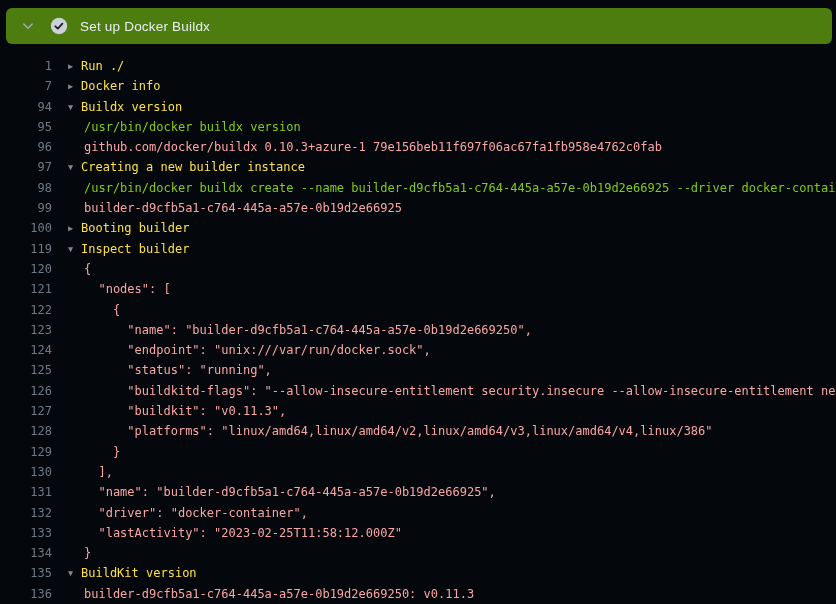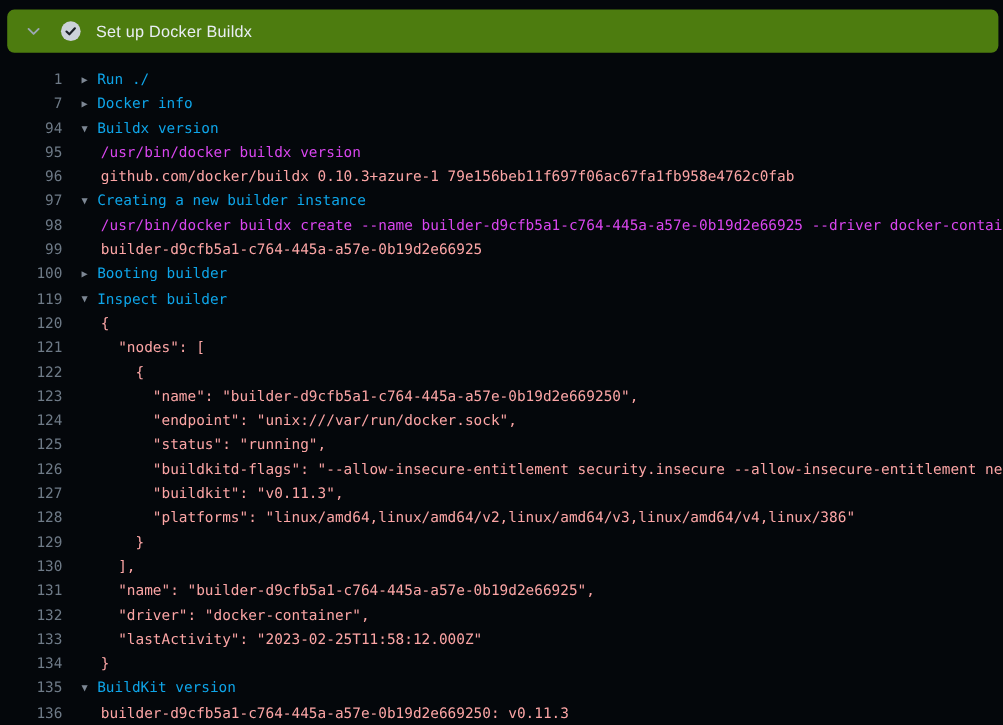--- a/index.html
+++ b/index.html
@@ -54,23 +54,23 @@
   }
   .content.output, .content.command { padding-left: 32px; }
   .arrow {
     display: inline-block;
     width: 13px;
     font-size: 8.5px;
     color: #7d8794;
     vertical-align: 1px;
     cursor: pointer;
   }
-  .group-expanded .label, .group-collapsed .label { color: #0ea5e9; }
+  .group-expanded .label, .group-collapsed .label { color: #fde047; }
   .content.output .text { color: #fca5a5; }
-  .content.command .text { color: #d946ef; }
+  .content.command .text { color: #84cc16; }
 </style>
 </head>
 <body>
 
 <div class="screen">
 
   <div class="step-header">
     <span class="chevron-wrap">
       <svg width="14" height="14" viewBox="0 0 16 16">
         <path d="M3.2 5.8 L8 10.6 L12.8 5.8" fill="none" stroke="#9ba7b3" stroke-width="1.8" stroke-linecap="round" stroke-linejoin="round"></path>

